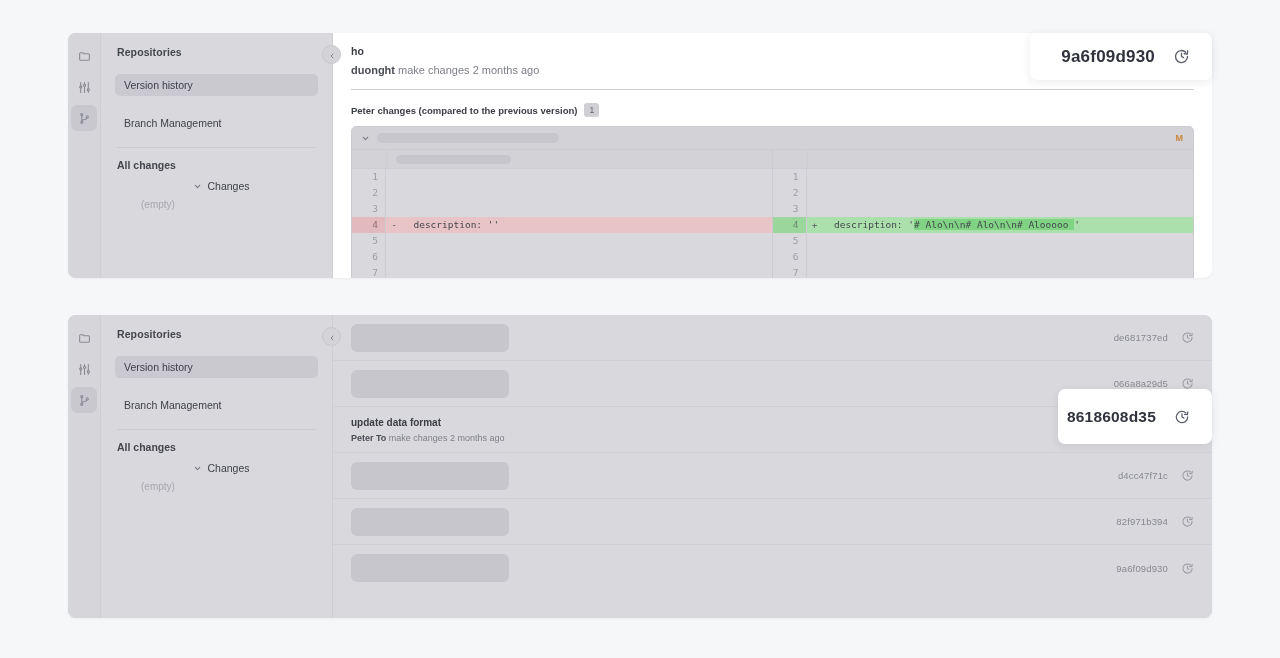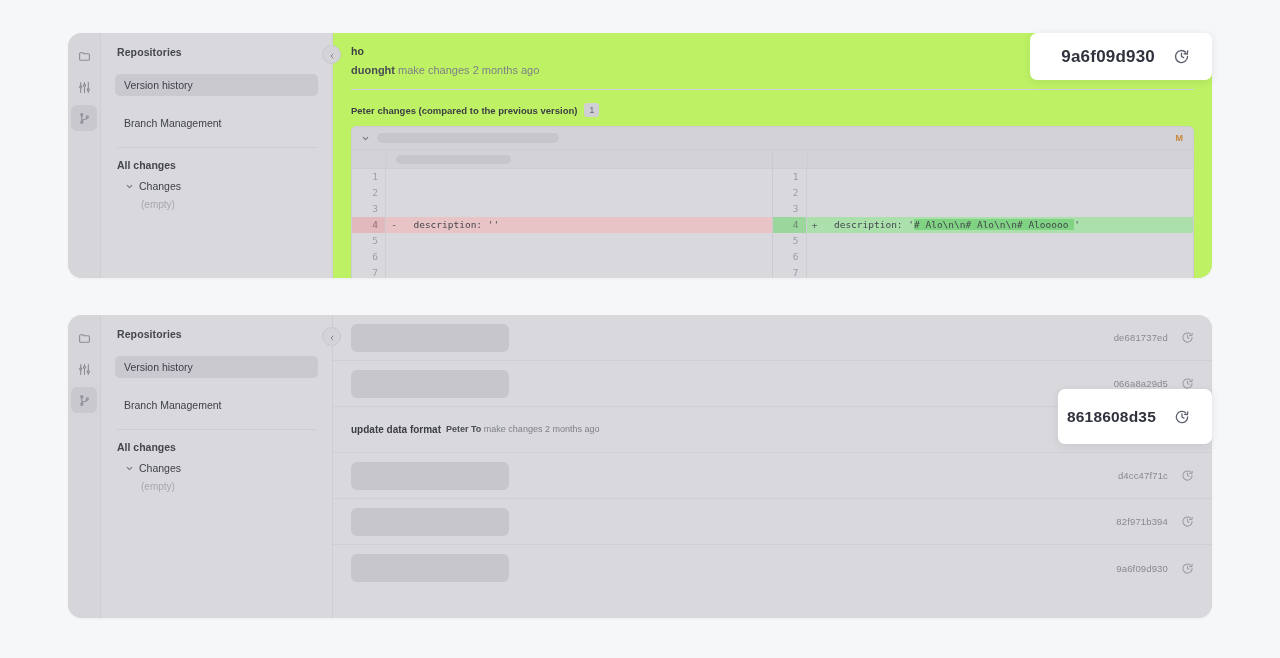--- a/index.html
+++ b/index.html
@@ -17,21 +17,21 @@
     position: relative;
     width: 1280px;
     height: 658px;
     background: #f6f7f9;
   }
 
   
   .panel {
     position: absolute;
     background: #d9d9dd;
-    border-radius: 14px;
+    border-radius: 8px;
     overflow: hidden;
     display: flex;
     box-shadow: 0 1px 3px rgba(0,0,0,.045);
   }
   #panel-top    { left: 68px;  top: 33px;  width: 1144px; height: 245px; }
   #panel-bottom { left: 68px;  top: 315px; width: 1144px; height: 303px; }
 
   
   .rail {
     width: 32px;
@@ -108,33 +108,34 @@
     color: #44464d;
     margin: 0 0 9px 2px;
   }
   .sb-group {
     display: flex;
     align-items: center;
     gap: 5px;
     font-size: 10.5px;
     color: #3f4149;
     margin: 0 0 7px 10px;
+    justify-content: center;
   }
   .sb-empty {
     font-size: 10px;
     color: #a6a7af;
     margin-left: 26px;
   }
   .chev-d { color: #777880; display: inline-flex; }
 
   
   .main {
     flex: 1 1 auto;
     position: relative;
-    background: #bef264;
+    background: #ffffff;
     overflow: hidden;
   }
   .commit-head {
     padding: 12px 18px 0 18px;
   }
   .commit-title {
     font-size: 10.5px;
     font-weight: bold;
     color: #3c3e45;
     margin: 0 0 7px 0;
@@ -259,21 +260,21 @@
     height: 46px;
     border-bottom: 1px solid #cfcfd5;
     display: flex;
     align-items: center;
     padding: 0 18px;
     box-sizing: border-box;
     position: relative;
   }
   .commit-row:last-child { border-bottom: none; }
   .row-skel { width: 158px; height: 28px; border-radius: 6px; }
-  .row-real { display: flex; flex-direction: row; gap: 5px; }
+  .row-real { display: flex; flex-direction: column; gap: 5px; }
   .row-title {
     font-size: 10px;
     font-weight: bold;
     color: #3c3e45;
   }
   .row-meta { font-size: 9px; color: #7e8088; }
   .row-meta b { color: #4a4c54; font-weight: bold; }
   .row-right {
     position: absolute;
     right: 18px;

